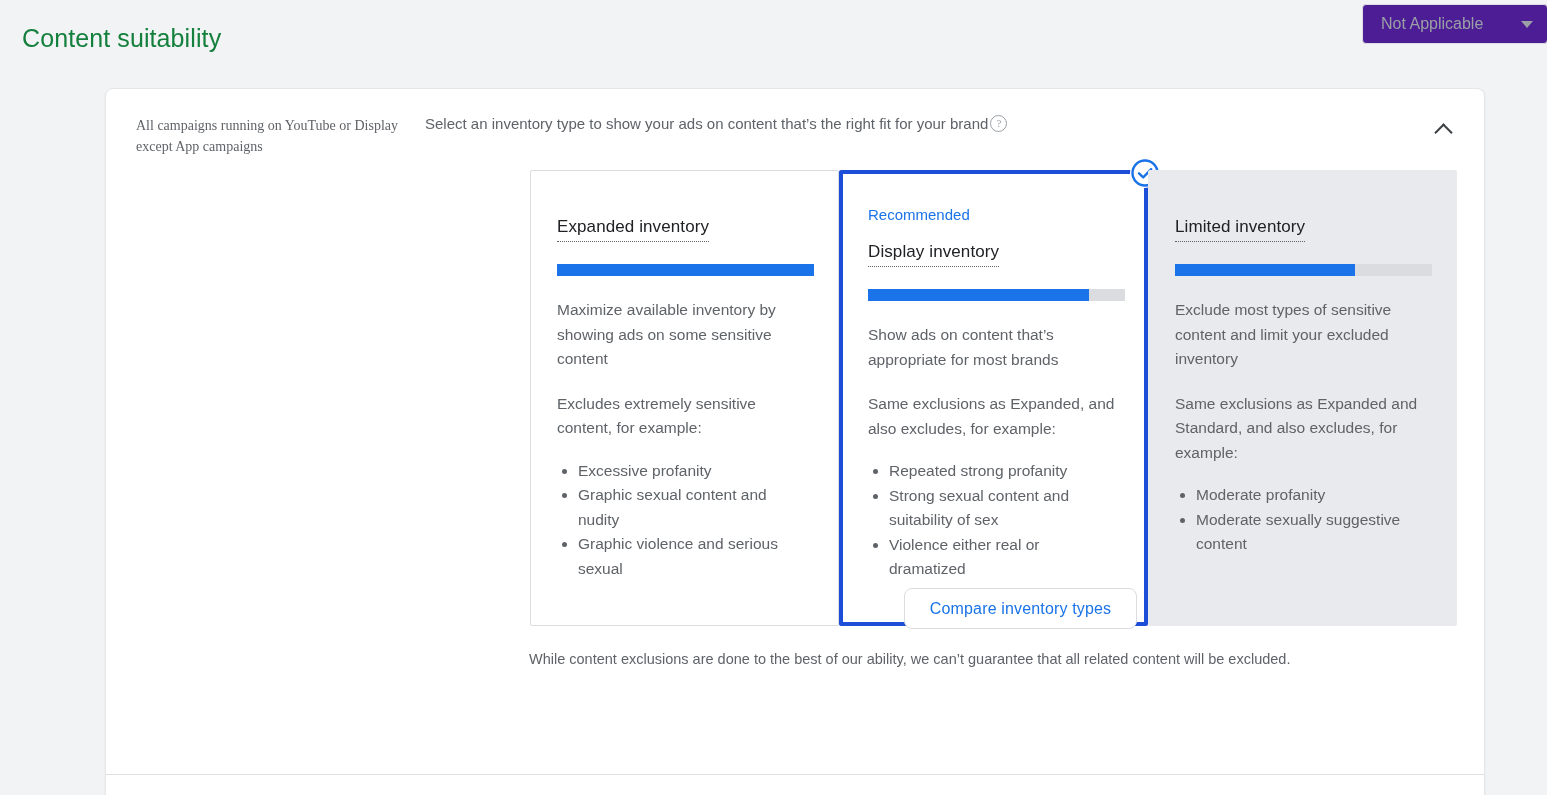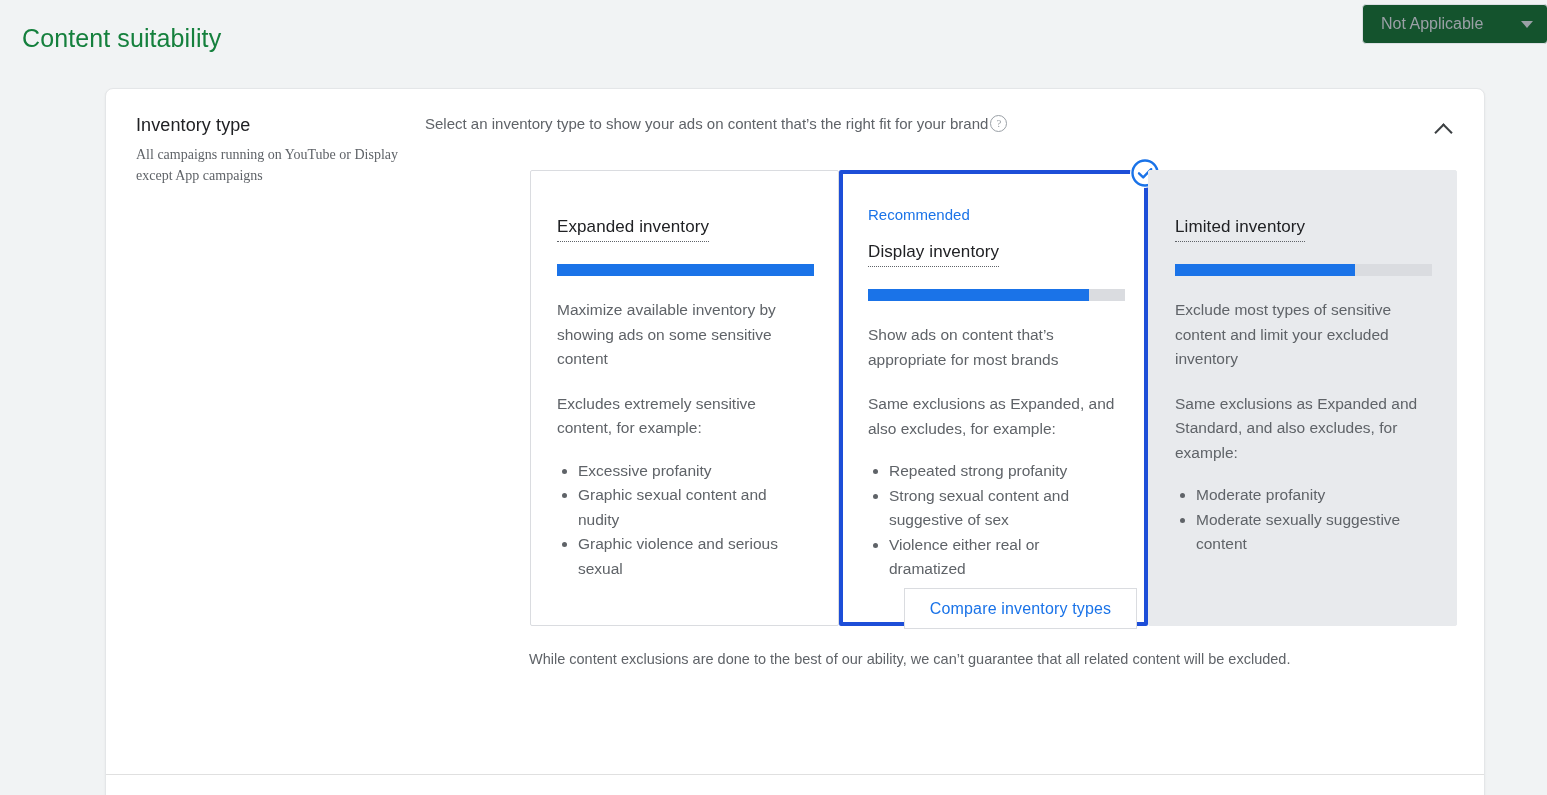--- a/index.html
+++ b/index.html
@@ -31,21 +31,21 @@
     font-weight: 400;
     color: #15803d;
     letter-spacing: 0.1px;
   }
   .status-select {
     position: absolute;
     left: 1362px;
     top: 4px;
     width: 186px;
     height: 40px;
-    background: #14532d;
+    background: #4c1d95;
     border: 1px solid #dcdfe3;
     border-radius: 4px;
     display: flex;
     align-items: center;
     justify-content: space-between;
     padding: 0 14px 0 18px;
   }
   .status-select-label {
     font-size: 16px;
     color: #9aa0a6;
@@ -243,21 +243,21 @@
 
   
   .compare-btn {
     position: absolute;
     left: 479px;
     top: 499px;
     width: 233px;
     height: 41px;
     background: #ffffff;
     border: 1px solid #dadce0;
-    border-radius: 0;
+    border-radius: 8px;
     color: #1a73e8;
     font-size: 16px;
     font-weight: 500;
     display: flex;
     align-items: center;
     justify-content: center;
     cursor: pointer;
     letter-spacing: 0.15px;
   }
   .disclaimer {
@@ -276,21 +276,20 @@
   <div class="page-title">Content suitability</div>
   <div class="status-select">
     <span class="status-select-label">Not Applicable</span>
     <span class="caret-down"></span>
   </div>
 </div>
 
 <div class="panel">
 
   <div class="section-meta">
-    <div class="section-title">Inventory type</div>
     <div class="section-sub">All campaigns running on YouTube or Display except App campaigns</div>
   </div>
 
   <div class="content">
 
     <div class="content-head">
       <span class="content-head-text">Select an inventory type to show your ads on content that’s the right fit for your brand</span>
       <span class="help-icon">?</span>
     </div>
 
@@ -323,21 +322,21 @@
         </div>
         <div class="card-reco">Recommended</div>
         <div class="card-title">Display inventory</div>
         <div class="progress-track">
           <div class="progress-fill" id="fill1" style="width: 86%;"></div>
         </div>
         <div class="card-desc">Show ads on content that’s appropriate for most brands</div>
         <div class="card-desc2">Same exclusions as Expanded, and also excludes, for example:</div>
         <ul class="card-list" id="list1">
             <li>Repeated strong profanity</li>
-            <li>Strong sexual content and suggestive of sex</li>
+            <li>Strong sexual content and suitability of sex</li>
             <li>Violence either real or dramatized</li>
           </ul>
       </div>
 
       <div class="card muted">
         <div class="card-title">Limited inventory</div>
         <div class="progress-track">
           <div class="progress-fill" id="fill2" style="width: 70%;"></div>
         </div>
         <div class="card-desc">Exclude most types of sensitive content and limit your excluded inventory</div>

